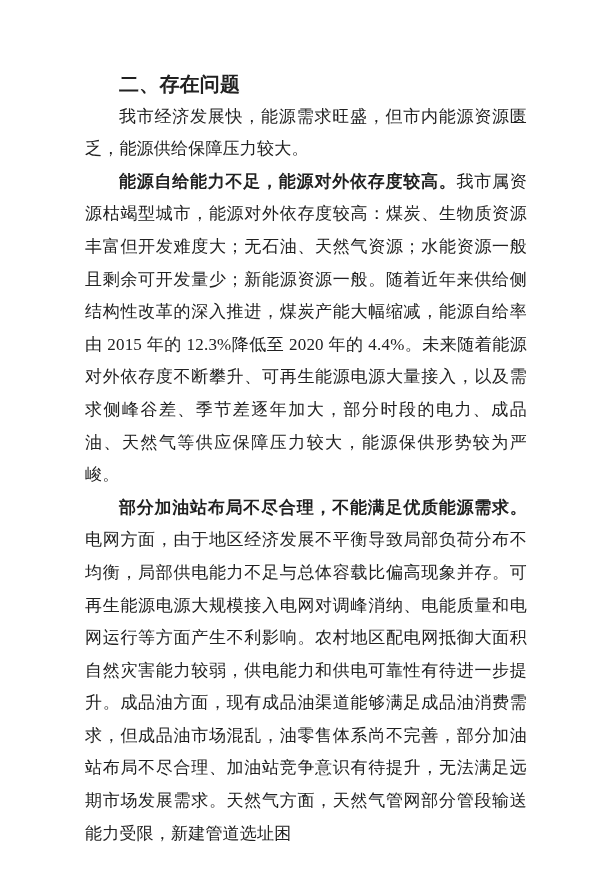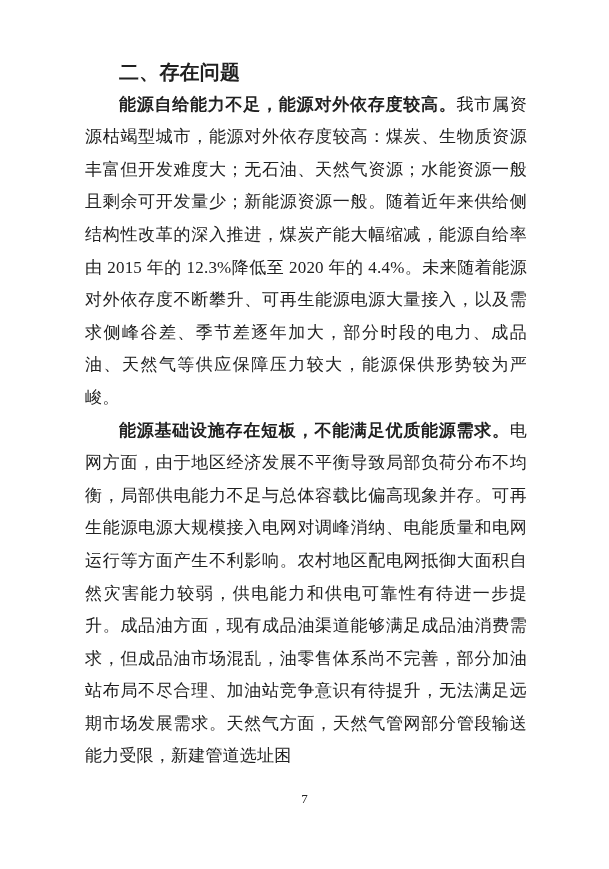--- a/index.html
+++ b/index.html
@@ -12,21 +12,21 @@
     width: 609px;
     height: 869px;
     background: #ffffff;
     overflow: hidden;
     font-family: "Liberation Serif", "DejaVu Serif", serif;
     color: #212121;
   }
   .content {
     position: absolute;
     left: 85px;
-    top: 56px;
+    top: 68px;
     width: 442px;
     font-size: 17px;
     line-height: 32.6px;
     text-align: justify;
     text-justify: inter-character;
     letter-spacing: 0.2px;
   }
   .heading {
     margin: 0;
     font-size: 20px;
@@ -53,20 +53,21 @@
     color: #212121;
   }
 </style>
 </head>
 <body>
 
 <div class="page">
   <div class="content">
     <p class="heading">二、存在问题</p>
 
+    <p class="para"><span class="lead"></span><span>我市经济发展快，能源需求旺盛，但市内能源资源匮乏，能源供给保障压力较大。</span></p>
 
     <p class="para"><span class="lead">能源自给能力不足，能源对外依存度较高。</span><span>我市属资源枯竭型城市，能源对外依存度较高：煤炭、生物质资源丰富但开发难度大；无石油、天然气资源；水能资源一般且剩余可开发量少；新能源资源一般。随着近年来供给侧结构性改革的深入推进，煤炭产能大幅缩减，能源自给率由 2015 年的 12.3%降低至 2020 年的 4.4%。未来随着能源对外依存度不断攀升、可再生能源电源大量接入，以及需求侧峰谷差、季节差逐年加大，部分时段的电力、成品油、天然气等供应保障压力较大，能源保供形势较为严峻。</span></p>
 
-    <p class="para"><span class="lead">能源基础设施存在短板，不能满足优质能源需求。</span><span>电网方面，由于地区经济发展不平衡导致局部负荷分布不均衡，局部供电能力不足与总体容载比偏高现象并存。可再生能源电源大规模接入电网对调峰消纳、电能质量和电网运行等方面产生不利影响。农村地区配电网抵御大面积自然灾害能力较弱，供电能力和供电可靠性有待进一步提升。成品油方面，现有成品油渠道能够满足成品油消费需求，但成品油市场混乱，油零售体系尚不完善，部分加油站布局不尽合理、加油站竞争意识有待提升，无法满足远期市场发展需求。天然气方面，天然气管网部分管段输送能力受限，新建管道选址困</span></p>
+    <p class="para"><span class="lead">部分加油站布局不尽合理，不能满足优质能源需求。</span><span>电网方面，由于地区经济发展不平衡导致局部负荷分布不均衡，局部供电能力不足与总体容载比偏高现象并存。可再生能源电源大规模接入电网对调峰消纳、电能质量和电网运行等方面产生不利影响。农村地区配电网抵御大面积自然灾害能力较弱，供电能力和供电可靠性有待进一步提升。成品油方面，现有成品油渠道能够满足成品油消费需求，但成品油市场混乱，油零售体系尚不完善，部分加油站布局不尽合理、加油站竞争意识有待提升，无法满足远期市场发展需求。天然气方面，天然气管网部分管段输送能力受限，新建管道选址困</span></p>
   </div>
 
   <div class="page-number">7</div>
 </div>
 
 </body></html>

